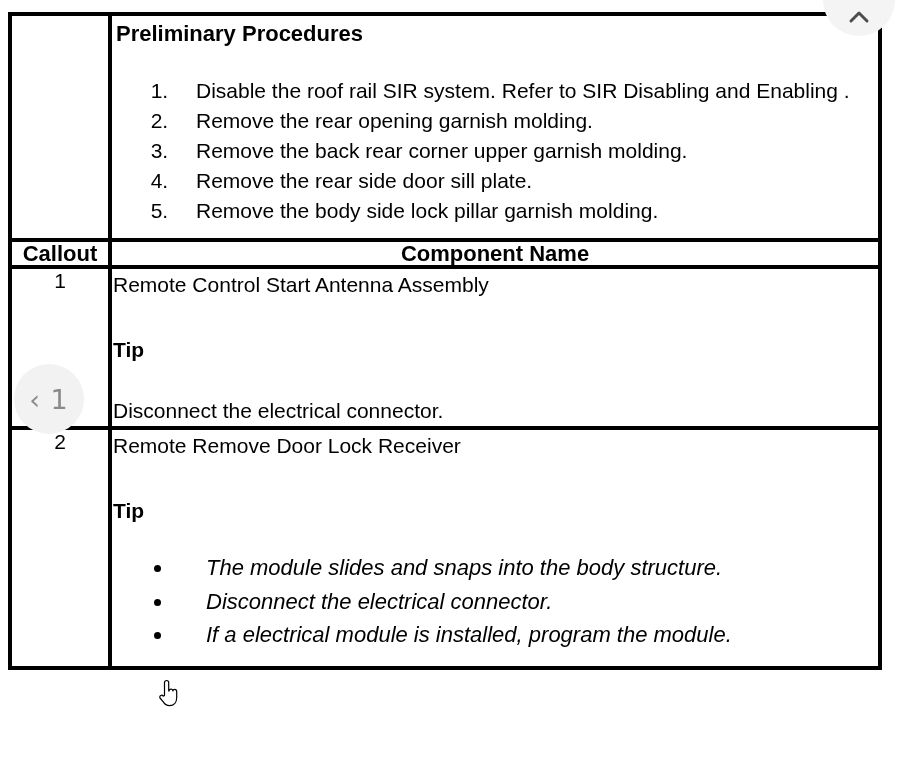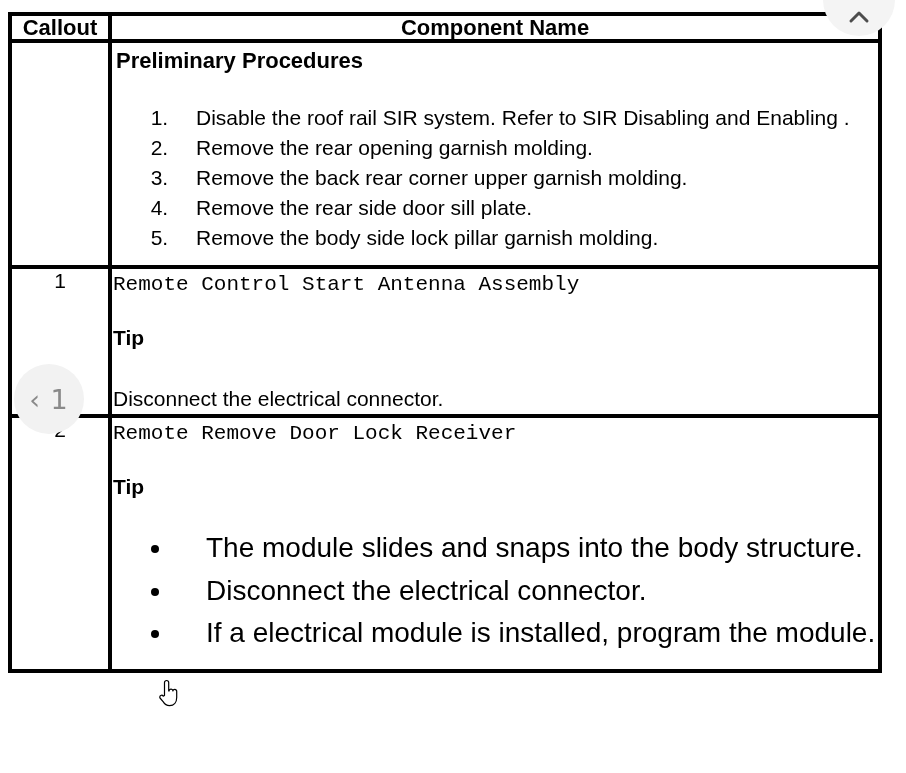--- a/index.html
+++ b/index.html
@@ -93,42 +93,42 @@
     line-height: 1.38;
     padding-left: 22px;
     margin-bottom: 1px;
     white-space: nowrap;
   }
 
   .part-title {
     font-size: 21px;
     line-height: 1.3;
     margin: 2px 0 0 1px;
-    font-family: Liberation Mono, monospace;
   }
   .tip-label {
     font-weight: bold;
     font-size: 21px;
-    margin: 24px 0 0 1px;
+    margin: 36px 0 0 1px;
   }
   .tip-text {
     font-size: 21px;
     margin: 32px 0 0 1px;
   }
 
   ul.tip-bullets {
     margin: 26px 0 14px 0;
     padding: 0 0 0 62px;
     list-style-type: disc;
     list-style-position: outside;
   }
   ul.tip-bullets li {
-    font-size: 28px;
+    font-size: 22px;
     line-height: 1.52;
     padding-left: 32px;
+    font-style: italic;
   }
 
   
   .nav-circle {
     position: absolute;
     border-radius: 50%;
     background: #f2f2f2;
     display: flex;
     align-items: center;
     justify-content: center;
@@ -178,41 +178,41 @@
 <body>
 
 <div id="page">
 
   <table class="svc-table">
     <colgroup>
       <col class="col-callout">
       <col>
     </colgroup>
     <tbody>
-
-      <tr>
-        <th class="hdr-callout">Callout</th>
-        <th class="hdr-name">Component Name</th>
-      </tr>
 
       <tr>
         <td class="callout-cell blank"></td>
         <td class="body-cell">
           <div class="sec-title">Preliminary Procedures</div>
           <ol class="proc-list">
             <li>Disable the roof rail SIR system. Refer to SIR Disabling and Enabling .</li>
             <li>Remove the rear opening garnish molding.</li>
             <li>Remove the back rear corner upper garnish molding.</li>
             <li>Remove the rear side door sill plate.</li>
             <li>Remove the body side lock pillar garnish molding.</li>
           </ol>
         </td>
       </tr>
 
       <tr>
+        <th class="hdr-callout">Callout</th>
+        <th class="hdr-name">Component Name</th>
+      </tr>
+
+      <tr>
         <td class="callout-cell">1</td>
         <td class="body-cell">
           <div class="part-title">Remote Control Start Antenna Assembly</div>
           <div class="tip-label">Tip</div>
           <div class="tip-text">Disconnect the electrical connector.</div>
         </td>
       </tr>
 
       <tr>
         <td class="callout-cell">2</td>

